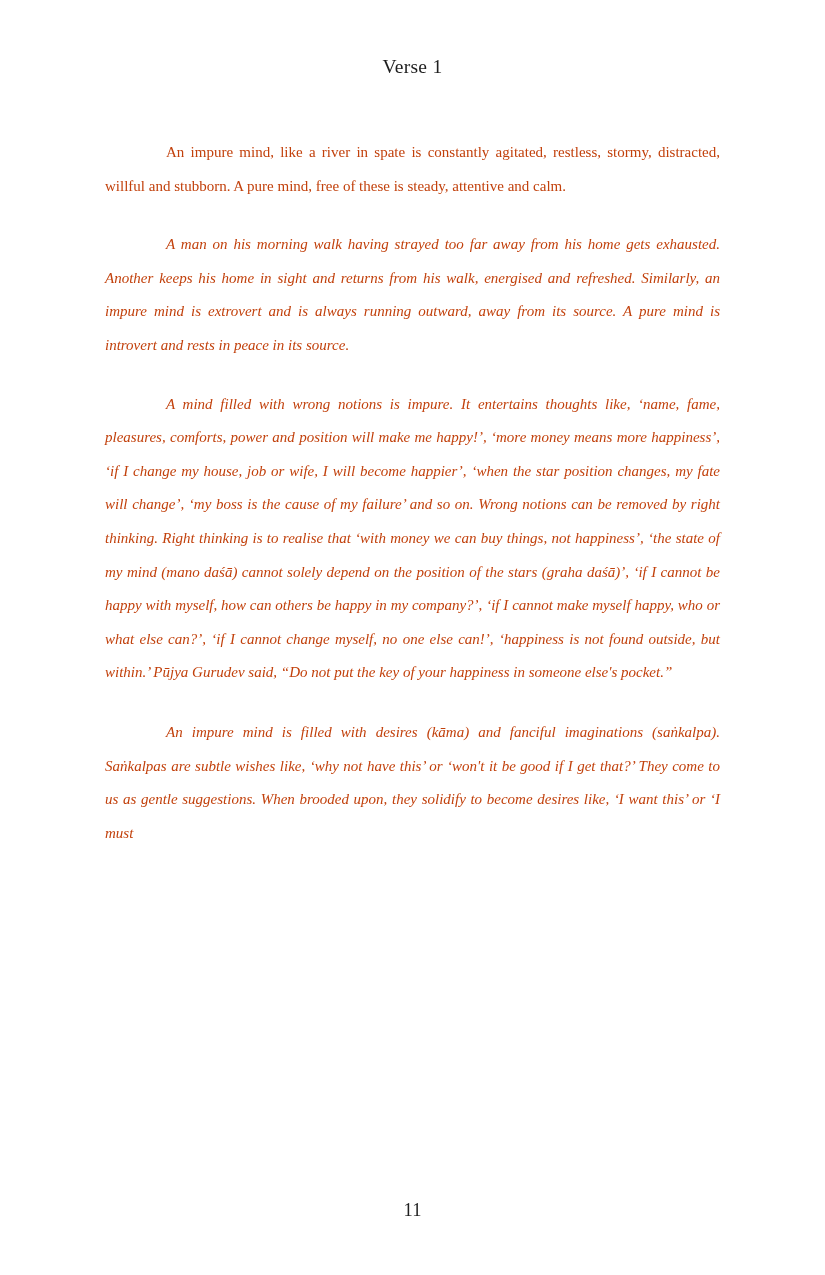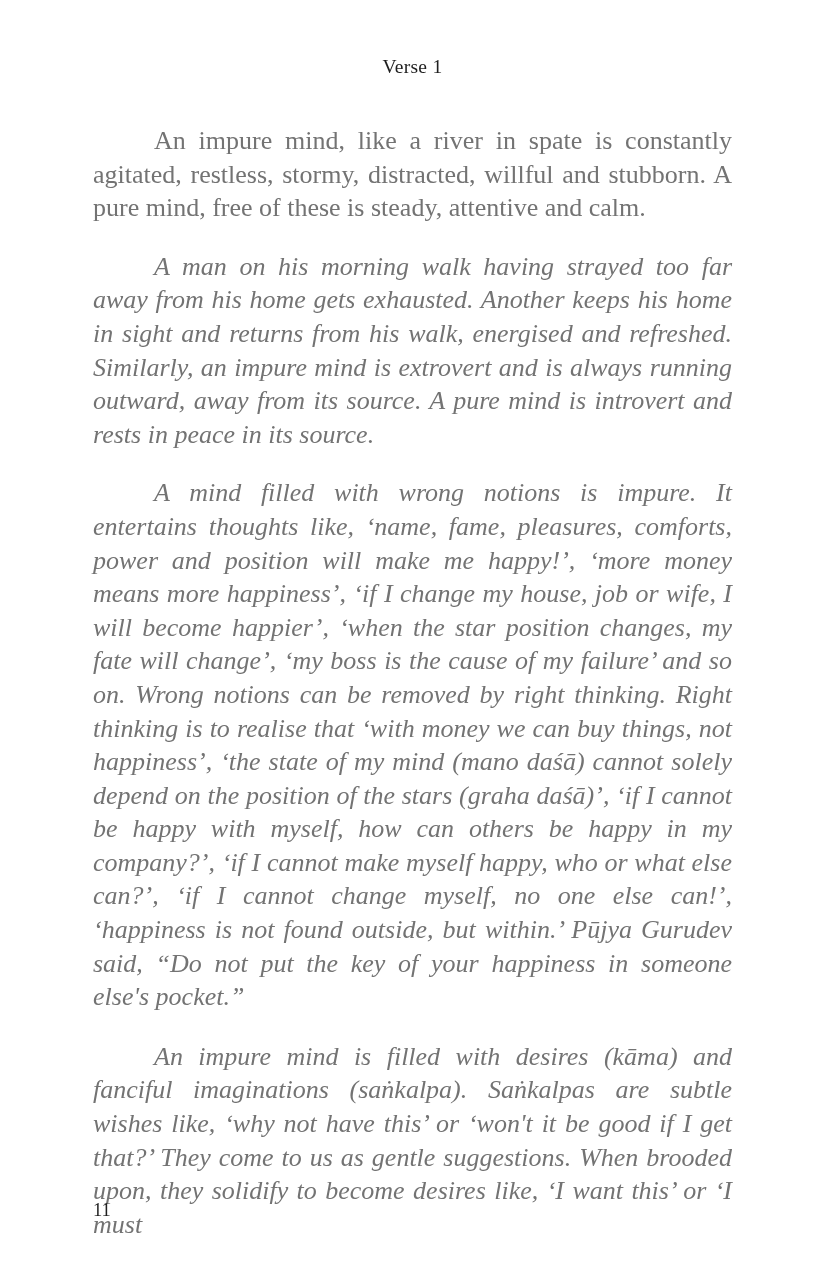--- a/index.html
+++ b/index.html
@@ -38,26 +38,26 @@
 
   
   .text-block {
     position: absolute;
     top: 124px;
     left: 93px;
     width: 639px;
   }
 
   .para {
-    margin: 0;
+    margin: 12px;
     text-align: justify;
     text-justify: inter-word;
-    font-size: 26px;
+    font-size: 15px;
     line-height: 33.6px;
-    color: #737373;
+    color: #c2410c;
     text-indent: 61px;
     hyphens: none;
     -webkit-hyphens: none;
   }
 
   .para + .para {
     margin-top: 25px;
     font-style: italic;
   }
 
@@ -65,21 +65,21 @@
   .para.tail {
     margin-top: 26px;
   }
 
   
   .folio {
     position: absolute;
     top: 1200px;
     left: 93px;
     width: 639px;
-    text-align: left;
+    text-align: center;
     font-size: 18.5px;
     color: #1f1f1f;
   }
 </style>
 </head>
 <body>
 
 <div class="page">
 
   <div class="running-head">Verse 1</div>

